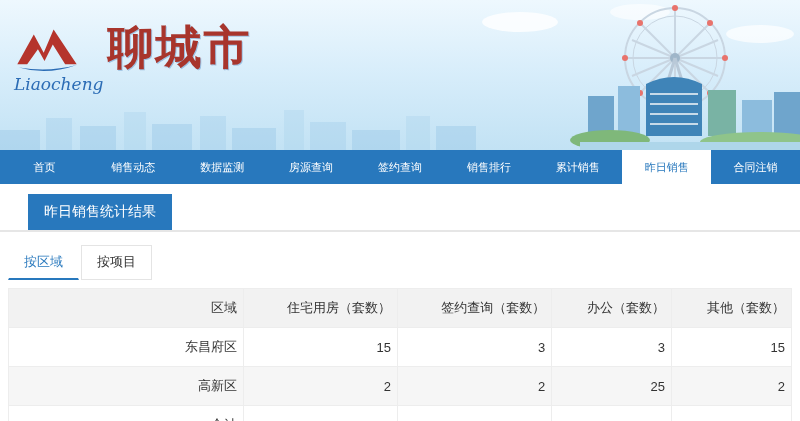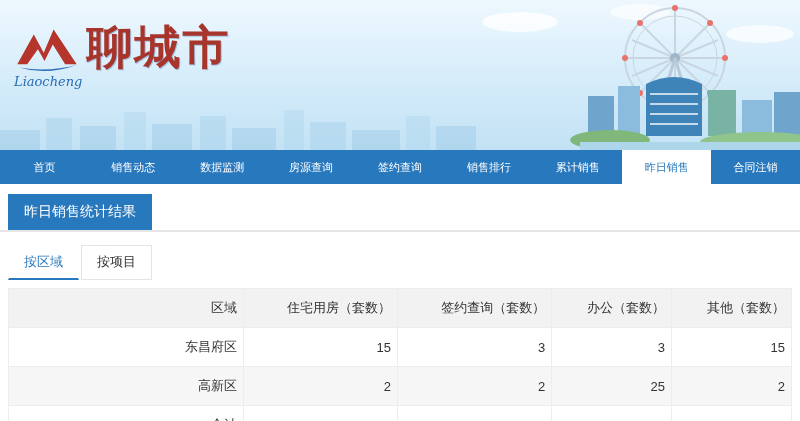--- a/index.html
+++ b/index.html
@@ -6,40 +6,40 @@
   html,body { width:800px; height:421px; overflow:hidden; background:#fff;
               font-family:"Liberation Sans","DejaVu Sans",sans-serif; }
 
   
   .banner { position:relative; height:150px; overflow:hidden;
             background:linear-gradient(180deg,#eef8fe 0%,#d9eefb 45%,#c2e2f4 100%); }
   .banner-art { position:absolute; right:0; top:0; height:150px; width:340px; }
   .skyline { position:absolute; left:0; bottom:0; width:100%; height:46px; opacity:.35; }
   .logo-wrap { position:absolute; left:14px; top:22px; display:flex; align-items:flex-start; }
   .logo-mark { width:66px; height:58px; }
-  .logo-script { font-style:italic; color:#2b6cb5; font-size:13px; margin-top:-10px; text-align:center;
+  .logo-script { font-style:italic; color:#2b6cb5; font-size:17px; margin-top:-10px; text-align:center;
                  font-family:"DejaVu Serif",serif; }
   .logo-cn { font-family:"DejaVu Serif","Liberation Serif",serif; font-weight:bold; font-size:46px;
              color:#a8352c; line-height:1.1; letter-spacing:2px; margin-left:4px;
              text-shadow:1px 1px 0 rgba(43,108,181,.35); }
   .site-title { position:absolute; left:196px; top:40px; font-size:33px; font-weight:bold;
                 color:#1657a0; letter-spacing:3px;
                 text-shadow:2px 2px 0 #ffffff, 4px 4px 3px rgba(20,60,110,.35); }
 
   
   .nav { display:flex; height:34px; background:#2878bd; }
   .nav-item { flex:1; display:flex; align-items:center; justify-content:center;
               color:#fff; font-size:11px; cursor:pointer; text-decoration:none; white-space:nowrap;font-family:Liberation Serif, serif; }
   .nav-item.active { background:#ffffff; color:#2878bd; }
 
   
   .content { padding:0; }
   .content-head { display:flex; justify-content:space-between; align-items:flex-end;
                   border-bottom:2px solid #e6e6e6; padding:10px 16px 0 8px; }
-  .section-badge { background:#2878bd; color:#fff; font-size:14px; padding:9px 16px; }
+  .section-badge { background:#2878bd; color:#fff; font-size:14px; padding:9px 16px;margin-left:20px; }
   .current-date { color:#2878bd; font-size:14px; padding-bottom:9px; }
 
   .tabs { display:flex; gap:2px; margin:13px 0 8px 8px; }
   .tab { font-size:13px; padding:7px 15px; color:#333; border:1px solid #e4e4e4; cursor:pointer; background:#fff; }
   .tab.active { color:#2878bd; border:1px solid transparent; border-bottom:2px solid #2878bd; }
 
   table.stats { width:784px; margin:2px 8px 0 8px; border-collapse:collapse; font-size:13px; color:#333; }
   table.stats th, table.stats td { border:1px solid #ededed; text-align:right; padding:10px 6px; font-weight:normal; }
   table.stats thead th { background:#f2f2f2; color:#333; }
   table.stats tbody tr:nth-child(2) { background:#f6f6f6; }

